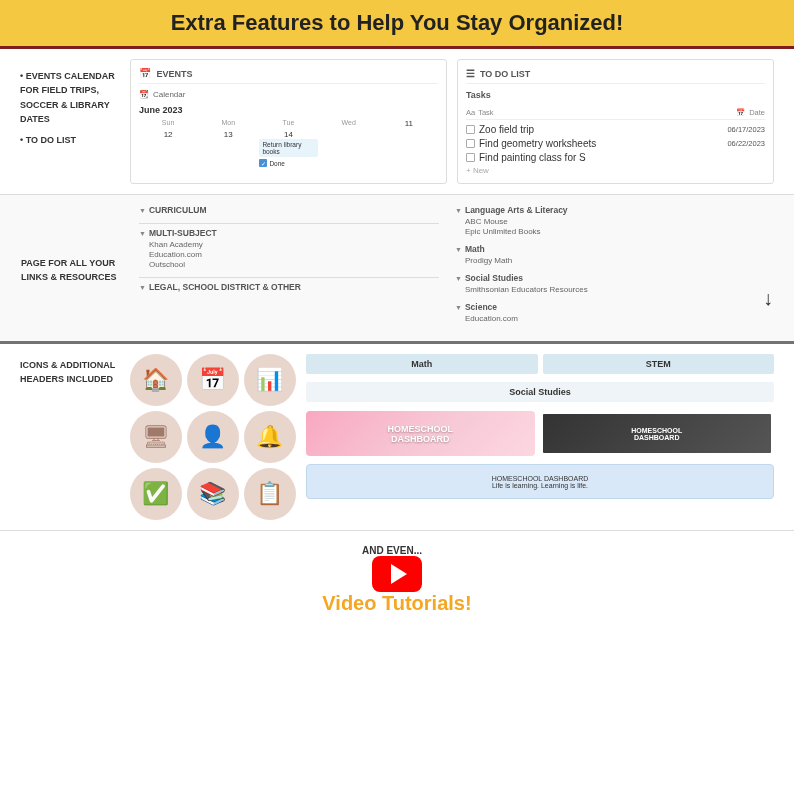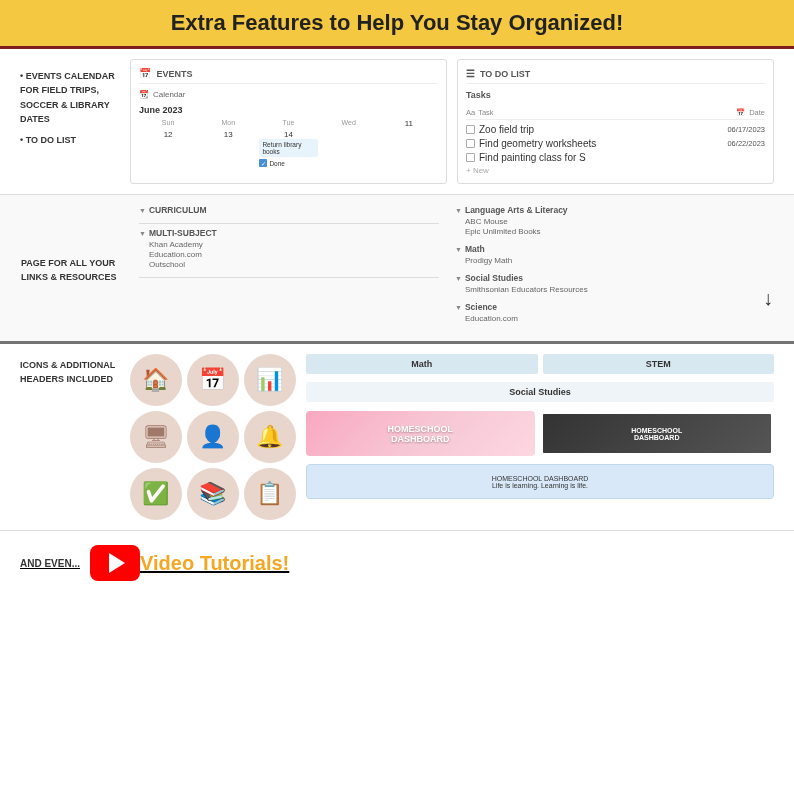--- a/index.html
+++ b/index.html
@@ -337,25 +337,24 @@
       align-items: center;
       justify-content: center;
       font-size: 20px;
       color: #333;
       padding-top: 60px;
     }
 
     
     .section-4 {
       display: flex;
-      flex-direction: row;
+      flex-direction: column;
       align-items: center;
       padding: 14px 20px;
       background: #fff;
-      text-decoration: underline;
     }
     .and-even-label {
       font-size: 10px;
       font-weight: 700;
       color: #333;
       width: 70px;
     }
     .youtube-icon {
       width: 50px;
       height: 36px;
@@ -474,20 +473,26 @@
       <div class="curriculum-section">
         <div class="curriculum-heading">
           <span class="triangle">▼</span>
           <span>MULTI-SUBJECT</span>
         </div>
         <div class="curriculum-item">Khan Academy</div>
         <div class="curriculum-item">Education.com</div>
         <div class="curriculum-item">Outschool</div>
       </div>
       <hr class="curriculum-divider">
+      <div class="curriculum-section">
+        <div class="curriculum-heading">
+          <span class="triangle">▼</span>
+          <span>LEGAL, SCHOOL DISTRICT &amp; OTHER</span>
+        </div>
+      </div>
     </div>
 
     <div class="curriculum-col">
       <div class="curriculum-section">
         <div class="curriculum-heading">
           <span class="triangle">▼</span>
           <span>Language Arts &amp; Literacy</span>
         </div>
         <div class="curriculum-item">ABC Mouse</div>
         <div class="curriculum-item">Epic Unlimited Books</div>

